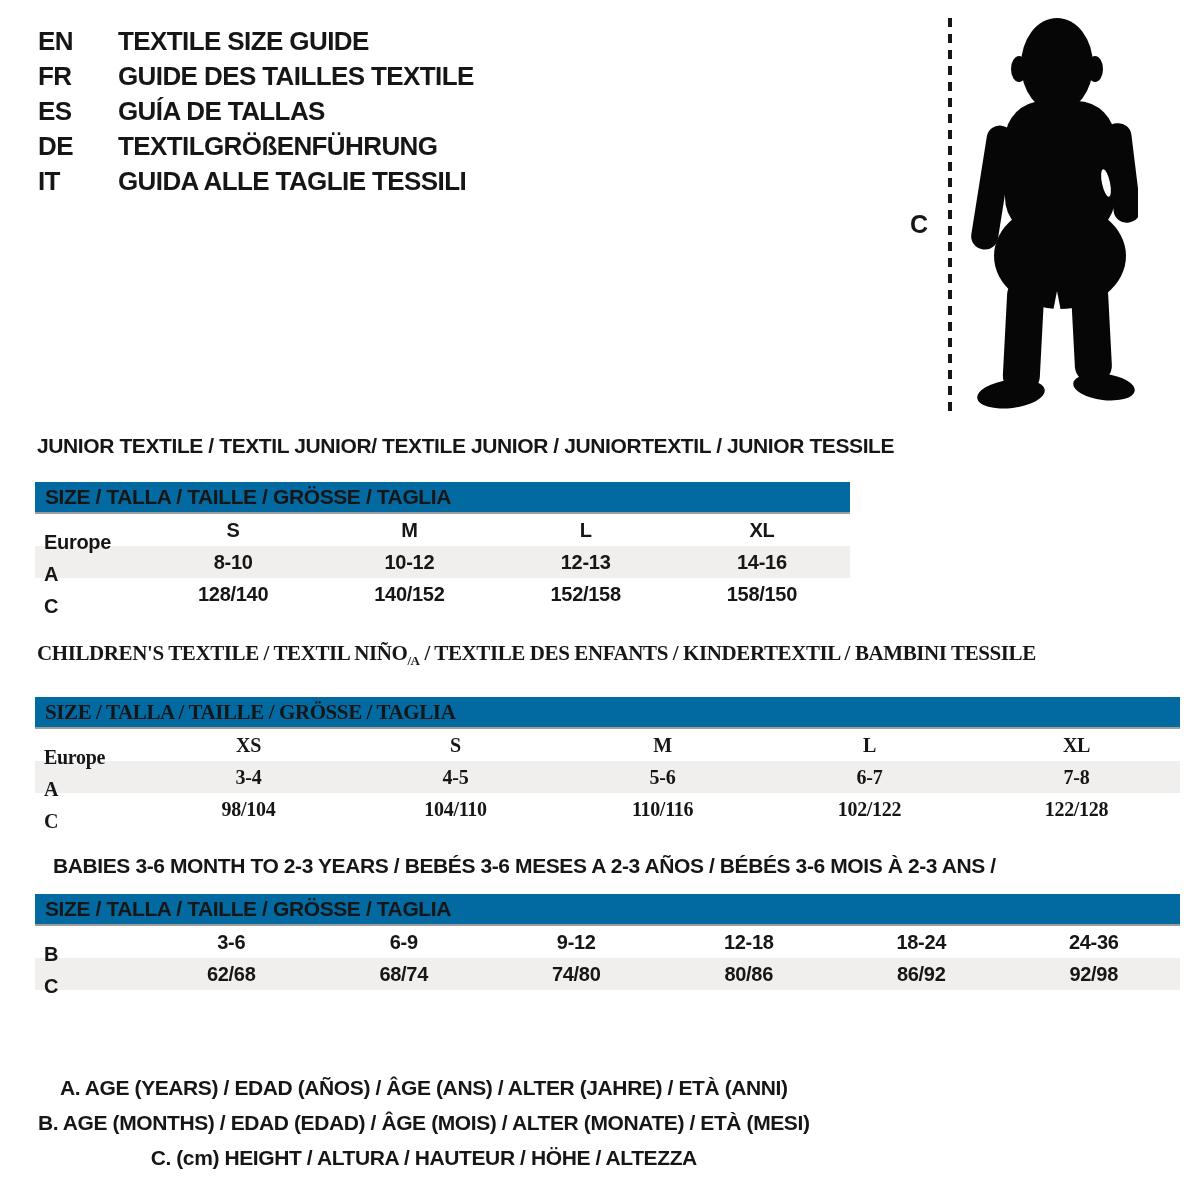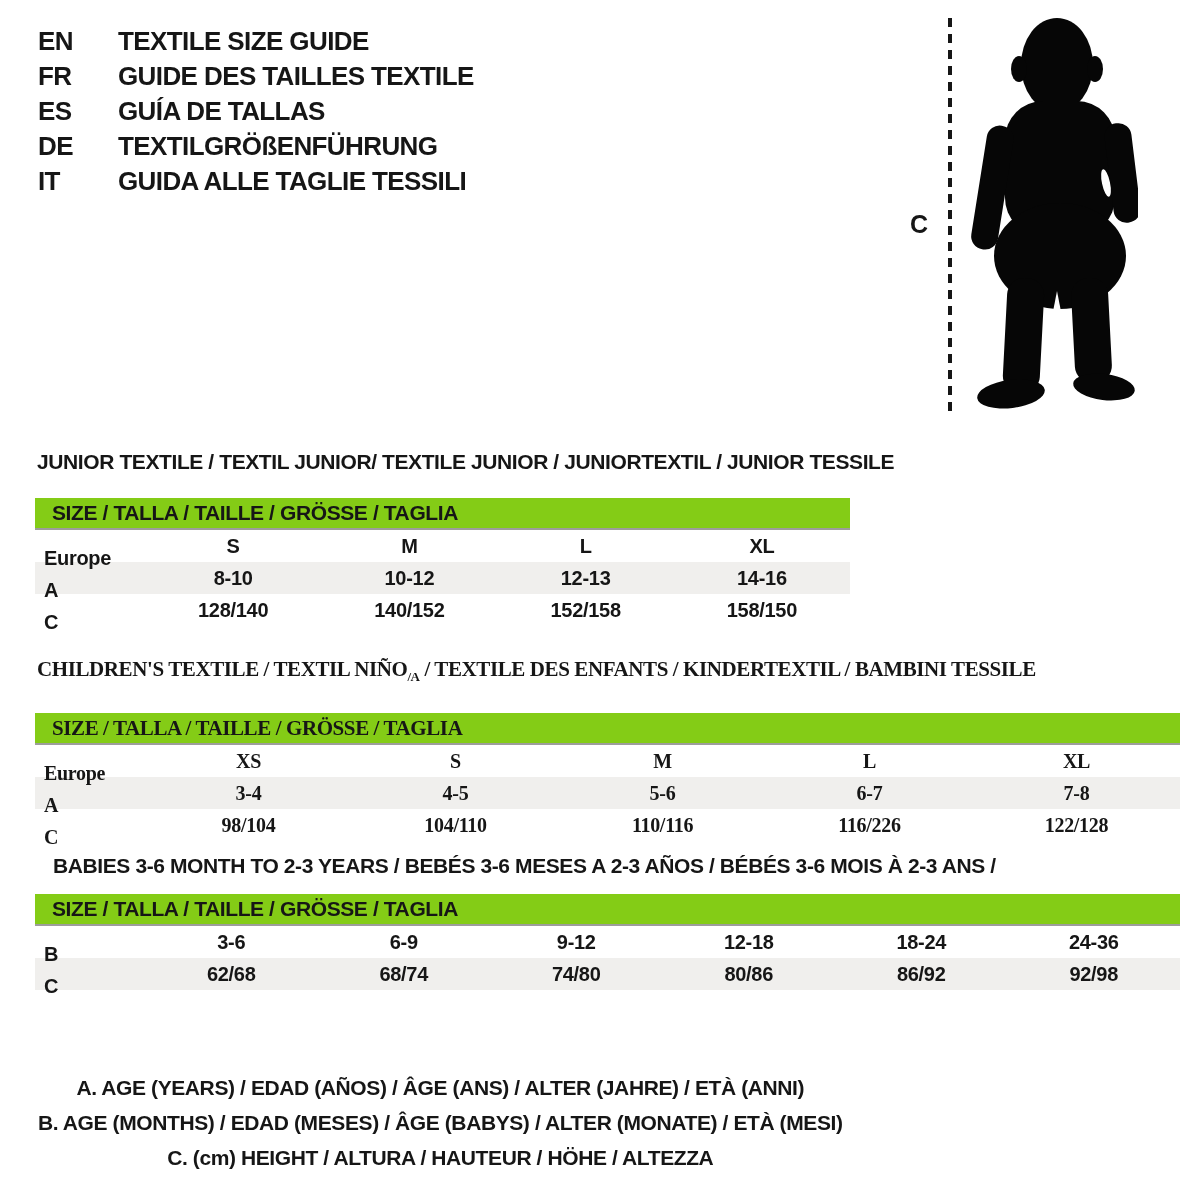--- a/index.html
+++ b/index.html
@@ -22,26 +22,26 @@
     position:absolute;left:948px;top:18px;width:4px;height:398px;
     background:repeating-linear-gradient(to bottom,#161616 0 9px,transparent 9px 16px);
   }
   .figure-label{position:absolute;left:910px;top:210px;font-size:25px;}
   .silhouette{position:absolute;left:963px;top:13px;}
   
   .section{position:absolute;left:35px;}
   .sec-junior{top:434px;width:815px;}
   .sec-children{top:642px;width:1145px;font-family:Liberation Serif, serif;}
   .sec-babies{top:848px;width:1145px;}
-  .sec-heading{font-size:21px;line-height:23px;letter-spacing:-0.4px;white-space:nowrap;margin:16px 0 25px 2px;}
+  .sec-heading{font-size:21px;line-height:23px;letter-spacing:-0.4px;white-space:nowrap;margin:0 0 25px 2px;}
   .sec-heading .subword{font-size:13px;vertical-align:-5px;}
   .sec-heading-multi{margin:0 0 11px 18px;line-height:35px;}
   .thead{
-    height:30px;line-height:30px;background:#84cc16;border-bottom:2px solid #9d9d9b;
-    padding-left:17px;font-size:21px;letter-spacing:-0.4px;
+    height:30px;line-height:30px;background:#0369a1;border-bottom:2px solid #9d9d9b;
+    padding-left:10px;font-size:21px;letter-spacing:-0.4px;
   }
   .trow{display:flex;align-items:center;height:32px;font-size:20px;letter-spacing:-0.3px;}
   .trow.shaded{background:#f0efed;}
   .tlabel{flex:0 0 110px;padding-left:9px;box-sizing:border-box;margin-top:24px;}
   .tcell{flex:1;text-align:center;}
   
   .footnotes{position:absolute;left:38px;top:1070px;}
   .footnote{font-size:21px;line-height:35px;letter-spacing:-0.4px;white-space:nowrap;text-align:center;}
 </style>
 </head>
@@ -147,21 +147,21 @@
           <span class="tcell">4-5</span>
           <span class="tcell">5-6</span>
           <span class="tcell">6-7</span>
           <span class="tcell">7-8</span>
         </div>
         <div class="trow">
           <span class="tlabel">C</span>
           <span class="tcell">98/104</span>
           <span class="tcell">104/110</span>
           <span class="tcell">110/116</span>
-          <span class="tcell">116/226</span>
+          <span class="tcell">102/122</span>
           <span class="tcell">122/128</span>
         </div>
       </div>
   </div>
 
   <div class="section sec-babies">
     <h2 class="sec-heading sec-heading-multi">
       <div>BABIES 3-6 MONTH TO 2-3 YEARS / BEBÉS 3-6 MESES A 2-3 AÑOS / BÉBÉS 3-6 MOIS À 2-3 ANS /</div>
     </h2>
     <div class="thead">SIZE / TALLA / TAILLE / GRÖSSE / TAGLIA</div>
@@ -184,18 +184,18 @@
           <span class="tcell">86/92</span>
           <span class="tcell">92/98</span>
         </div>
       </div>
   </div>
 
   <div class="footnotes">
 
       <div class="footnote">A. AGE (YEARS) / EDAD (AÑOS) / ÂGE (ANS) / ALTER (JAHRE) / ETÀ (ANNI)</div>
 
-      <div class="footnote">B. AGE (MONTHS) / EDAD (MESES) / ÂGE (BABYS) / ALTER (MONATE) / ETÀ (MESI)</div>
+      <div class="footnote">B. AGE (MONTHS) / EDAD (EDAD) / ÂGE (MOIS) / ALTER (MONATE) / ETÀ (MESI)</div>
 
       <div class="footnote">C. (cm) HEIGHT / ALTURA / HAUTEUR / HÖHE / ALTEZZA</div>
     </div>
 
 </div>
 
 </body></html>

